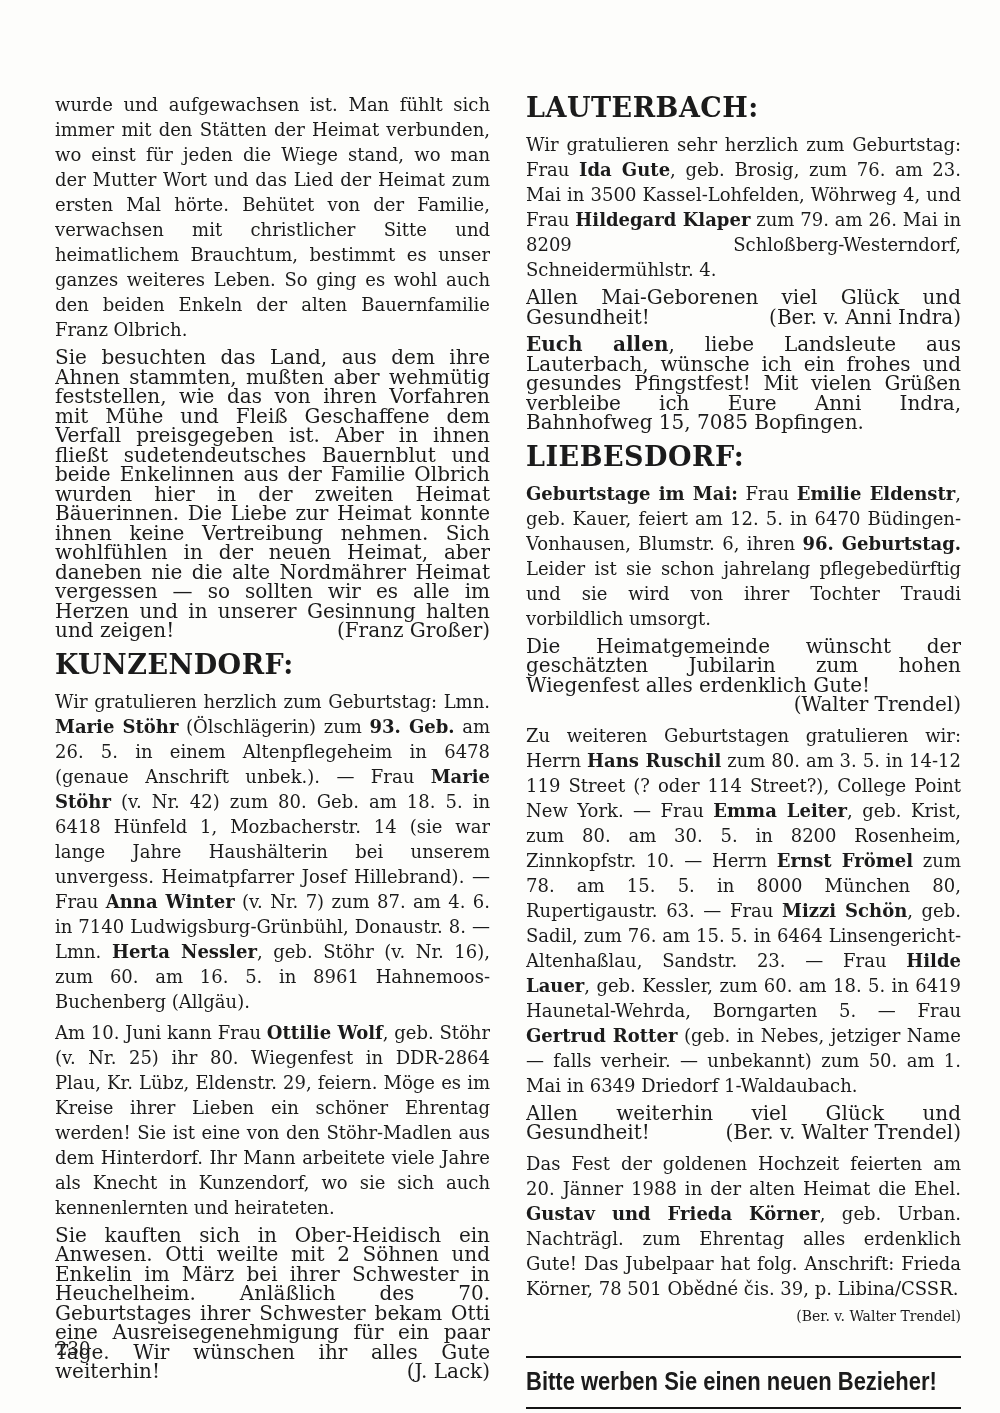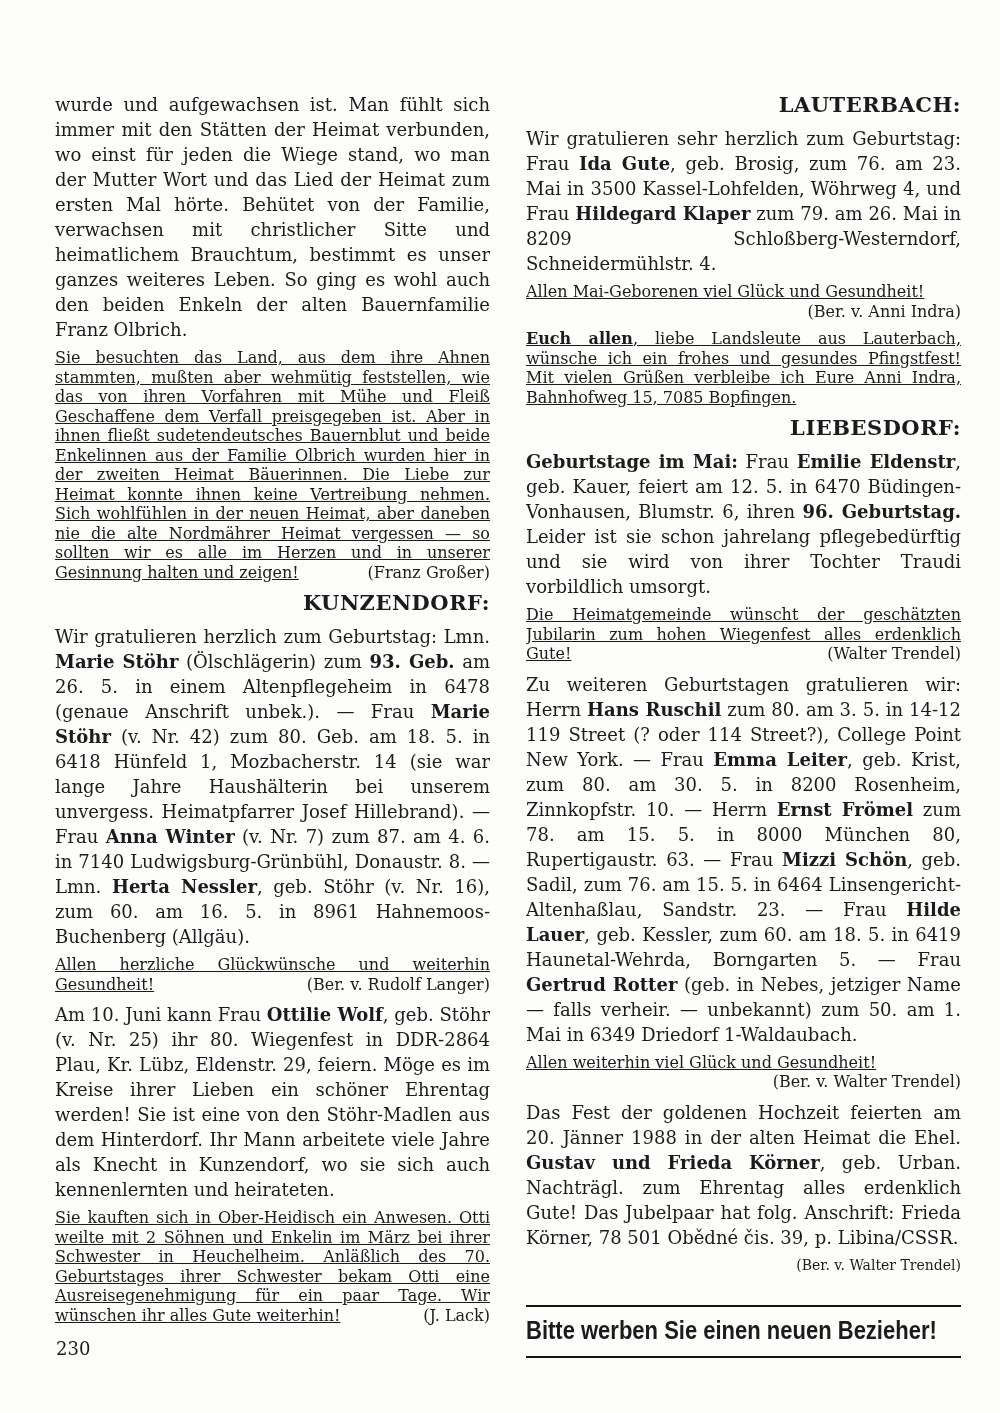--- a/index.html
+++ b/index.html
@@ -34,36 +34,35 @@
     -webkit-hyphens: auto;
   }
   .col > :first-child { margin-top: 0; }
   .block { overflow: hidden; }
   .body {
     font-size: 18px;
     line-height: 25px;
     margin: 0 0 6px 0;
   }
   .small {
-    font-size: 16px;
+    font-size: 20px;
     line-height: 19.5px;
     margin: 1px 0 8px 0;
-    text-decoration: underline;
   }
   .small-right {
     font-size: 14px;
     line-height: 19.5px;
     margin: 1px 0 8px 0;
     text-align: right;
   }
   .heading {
-    font-size: 21px;
+    font-size: 27px;
     font-weight: bold;
     letter-spacing: 0.5px;
-    text-align: right;
+    text-align: left;
     margin: 4px 0 9px 0;
   }
   .bold { font-weight: bold; }
   .sig { float: right; padding-left: 10px; }
   .banner {
     margin-top: 30px;
     border-top: 2px solid #141414;
     border-bottom: 2px solid #141414;
     padding: 9px 0 11px 0;
     font-family: "Liberation Sans", sans-serif;
@@ -87,21 +86,20 @@
 </head>
 <body>
 
 <div class="page">
   <div class="columns">
     <div class="col">
         <p class="block body"><span>wurde und aufgewachsen ist. Man fühlt sich immer mit den Stätten der Heimat verbunden, wo einst für jeden die Wiege stand, wo man der Mutter Wort und das Lied der Heimat zum ersten Mal hörte. Behütet von der Familie, verwachsen mit christlicher Sitte und heimatlichem Brauchtum, bestimmt es unser ganzes weiteres Leben. So ging es wohl auch den beiden Enkeln der alten Bauernfamilie Franz Olbrich.</span></p>
         <p class="block small"><span>Sie besuchten das Land, aus dem ihre Ahnen stammten, mußten aber wehmütig feststellen, wie das von ihren Vorfahren mit Mühe und Fleiß Geschaffene dem Verfall preisgegeben ist. Aber in ihnen fließt sudetendeutsches Bauernblut und beide Enkelinnen aus der Familie Olbrich wurden hier in der zweiten Heimat Bäuerinnen. Die Liebe zur Heimat konnte ihnen keine Vertreibung nehmen. Sich wohlfühlen in der neuen Heimat, aber daneben nie die alte Nordmährer Heimat vergessen — so sollten wir es alle im Herzen und in unserer Gesinnung halten und zeigen! </span><span class="sig">(Franz Großer)</span></p>
         <h2 class="block heading"><span>KUNZENDORF:</span></h2>
         <p class="block body"><span>Wir gratulieren herzlich zum Geburtstag: Lmn. </span><span class="bold">Marie Stöhr</span><span> (Ölschlägerin) zum </span><span class="bold">93. Geb.</span><span> am 26. 5. in einem Altenpflegeheim in 6478 (genaue Anschrift unbek.). — Frau </span><span class="bold">Marie Stöhr</span><span> (v. Nr. 42) zum 80. Geb. am 18. 5. in 6418 Hünfeld 1, Mozbacherstr. 14 (sie war lange Jahre Haushälterin bei unserem unvergess. Heimatpfarrer Josef Hillebrand). — Frau </span><span class="bold">Anna Winter</span><span> (v. Nr. 7) zum 87. am 4. 6. in 7140 Ludwigsburg-Grünbühl, Donaustr. 8. — Lmn. </span><span class="bold">Herta Nessler</span><span>, geb. Stöhr (v. Nr. 16), zum 60. am 16. 5. in 8961 Hahnemoos-Buchenberg (Allgäu).</span></p>
-        <p class="block small"><span>Allen herzliche Glückwünsche und weiterhin Gesundheit! </span><span class="sig">(Ber. v. Rudolf Langer)</span></p>
         <p class="block body"><span>Am 10. Juni kann Frau </span><span class="bold">Ottilie Wolf</span><span>, geb. Stöhr (v. Nr. 25) ihr 80. Wiegenfest in DDR-2864 Plau, Kr. Lübz, Eldenstr. 29, feiern. Möge es im Kreise ihrer Lieben ein schöner Ehrentag werden! Sie ist eine von den Stöhr-Madlen aus dem Hinterdorf. Ihr Mann arbeitete viele Jahre als Knecht in Kunzendorf, wo sie sich auch kennenlernten und heirateten.</span></p>
         <p class="block small"><span>Sie kauften sich in Ober-Heidisch ein Anwesen. Otti weilte mit 2 Söhnen und Enkelin im März bei ihrer Schwester in Heuchelheim. Anläßlich des 70. Geburtstages ihrer Schwester bekam Otti eine Ausreisegenehmigung für ein paar Tage. Wir wünschen ihr alles Gute weiterhin! </span><span class="sig">(J. Lack)</span></p>
       </div>
     <div class="col">
         <h2 class="block heading"><span>LAUTERBACH:</span></h2>
         <p class="block body"><span>Wir gratulieren sehr herzlich zum Geburtstag: Frau </span><span class="bold">Ida Gute</span><span>, geb. Brosig, zum 76. am 23. Mai in 3500 Kassel-Lohfelden, Wöhrweg 4, und Frau </span><span class="bold">Hildegard Klaper</span><span> zum 79. am 26. Mai in 8209 Schloßberg-Westerndorf, Schneidermühlstr. 4.</span></p>
         <p class="block small"><span>Allen Mai-Geborenen viel Glück und Gesundheit! </span><span class="sig">(Ber. v. Anni Indra)</span></p>
         <p class="block small"><span class="bold">Euch allen</span><span>, liebe Landsleute aus Lauterbach, wünsche ich ein frohes und gesundes Pfingstfest! Mit vielen Grüßen verbleibe ich Eure Anni Indra, Bahnhofweg 15, 7085 Bopfingen.</span></p>
         <h2 class="block heading"><span>LIEBESDORF:</span></h2>
         <p class="block body"><span class="bold">Geburtstage im Mai:</span><span> Frau </span><span class="bold">Emilie Eldenstr</span><span>, geb. Kauer, feiert am 12. 5. in 6470 Büdingen-Vonhausen, Blumstr. 6, ihren </span><span class="bold">96. Geburtstag.</span><span> Leider ist sie schon jahrelang pflegebedürftig und sie wird von ihrer Tochter Traudi vorbildlich umsorgt.</span></p>

